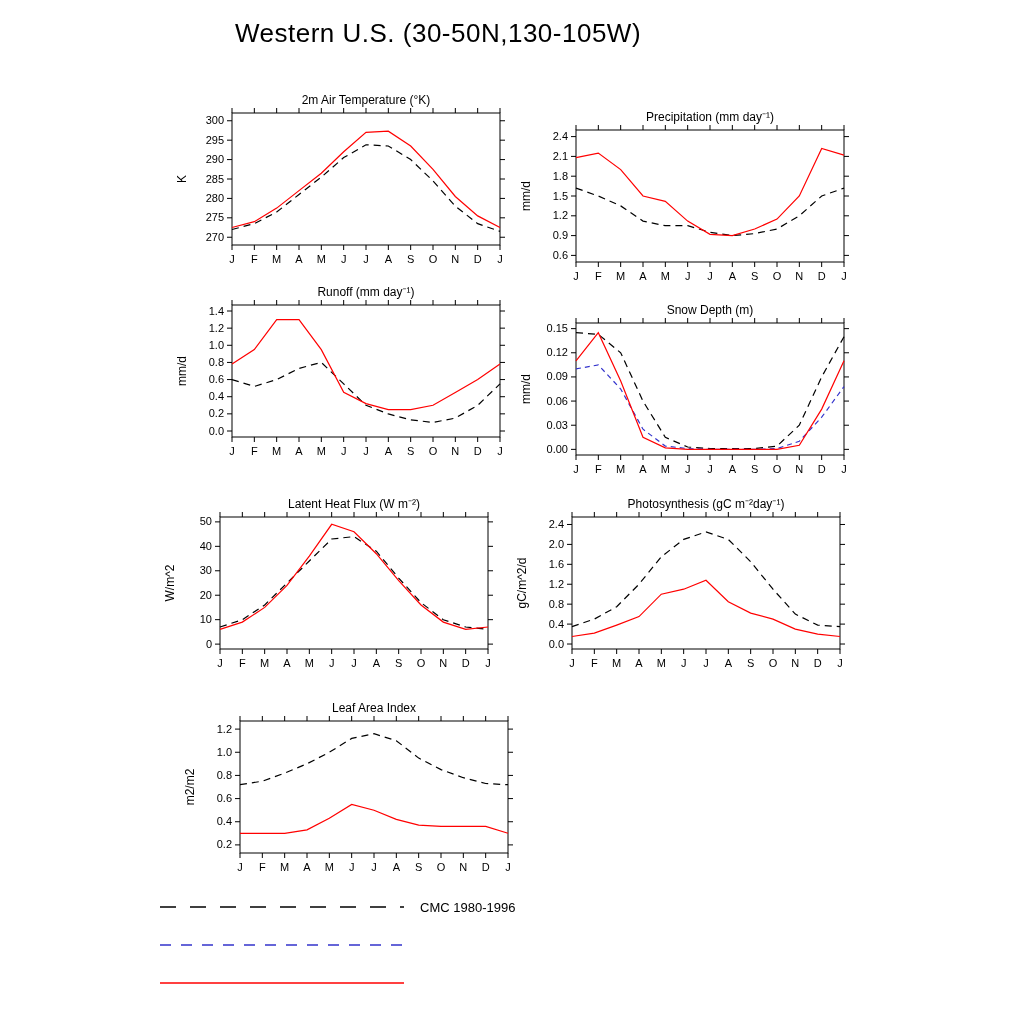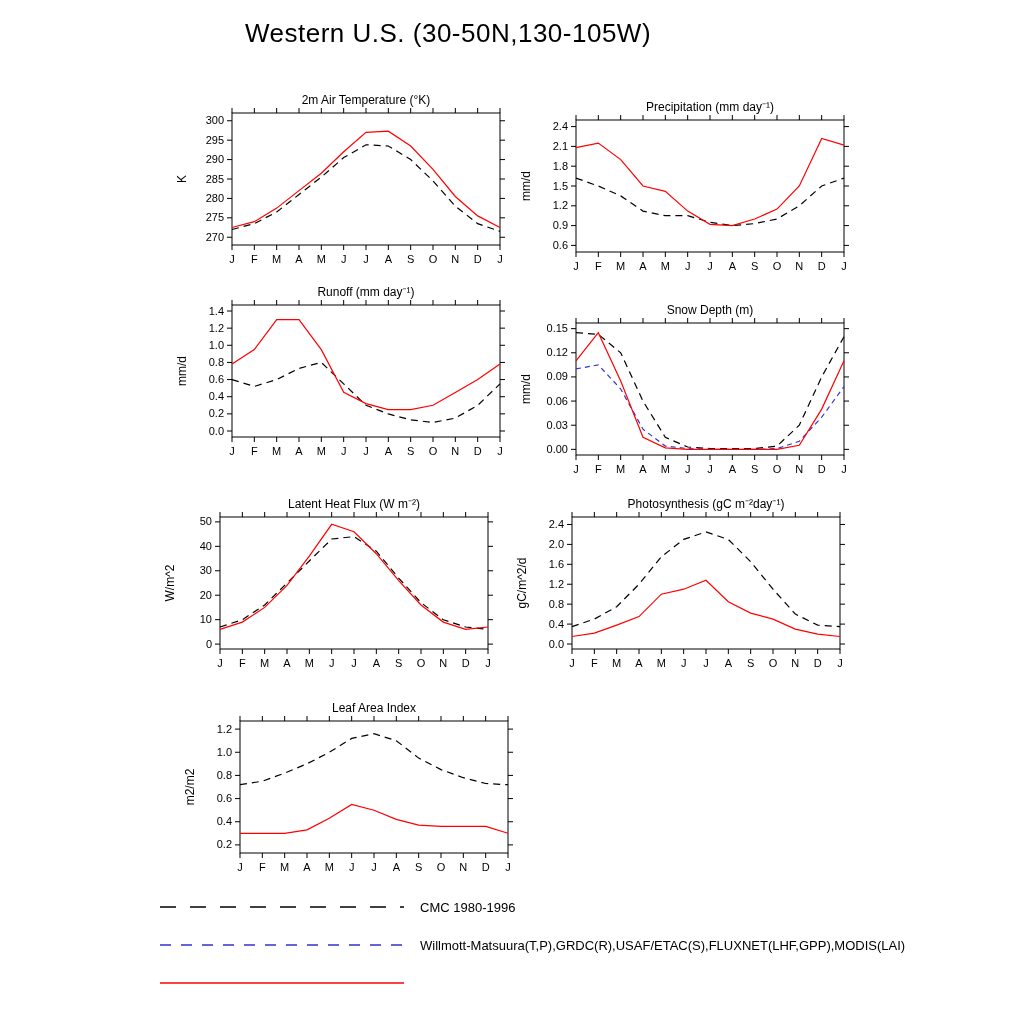--- a/index.html
+++ b/index.html
@@ -1,17 +1,17 @@
 <!DOCTYPE html>
 <html><head>
 <meta charset="utf-8">
 <style>
   html,body{margin:0;padding:0;background:#ffffff;}
   body{width:1024px;height:1024px;position:relative;font-family:"Liberation Sans",sans-serif;color:#000;}
-  .main-title{position:absolute;left:14px;top:18px;width:868px;text-align:center;font-size:26px;letter-spacing:0.5px;}
+  .main-title{position:absolute;left:4px;top:18px;width:868px;text-align:center;font-size:26px;letter-spacing:0.5px;}
   .chart{position:absolute;width:344px;height:190px;margin-top:29px;}
   svg{display:block;}
   svg text{font-family:"Liberation Sans",sans-serif;fill:#000;}
   .legend{position:absolute;left:158px;top:888px;}
   .legend-row{display:flex;align-items:center;height:38px;}
   .legend-label{font-size:13px;margin-left:14px;white-space:nowrap;}
 </style>
 </head>
 <body>
 
@@ -83,21 +83,21 @@
         <text x="305.66666666666663" y="174" text-anchor="middle" font-size="11">D</text>
         <line x1="328" y1="156" x2="328" y2="161" stroke="#000" stroke-width="1"></line>
         <line x1="328" y1="24" x2="328" y2="19" stroke="#000" stroke-width="1"></line>
         <text x="328" y="174" text-anchor="middle" font-size="11">J</text>
       </g>
       <rect x="60" y="24" width="268" height="132" fill="none" stroke="#000" stroke-width="1"></rect>
       <polyline points="60.0,140.5 82.3,134.6 104.7,123.0 127.0,105.5 149.3,88.1 171.7,68.6 194.0,55.8 216.3,57.0 238.7,70.6 261.0,91.9 283.3,117.2 305.7,134.6 328.0,142.4" fill="none" stroke="#000000" stroke-width="1.2" stroke-dasharray="7,5"></polyline>
       <polyline points="60.0,138.5 82.3,132.7 104.7,119.1 127.0,101.6 149.3,84.2 171.7,62.8 194.0,43.4 216.3,42.2 238.7,57.0 261.0,80.3 283.3,107.5 305.7,126.9 328.0,138.5" fill="none" stroke="#ff0000" stroke-width="1.2"></polyline>
     </svg>
   </div>
-<div class="chart" style="left:516px;top:67px">
+<div class="chart" style="left:516px;top:77px">
     <svg width="344" height="190">
       <text x="194" y="15" text-anchor="middle" font-size="12">Precipitation (mm day⁻¹)</text>
       <text x="14" y="90" text-anchor="middle" font-size="12" transform="rotate(-90 14 90)">mm/d</text>
       <g>
         <line x1="55" y1="149.39999999999998" x2="60" y2="149.39999999999998" stroke="#000" stroke-width="1"></line>
         <line x1="328" y1="149.39999999999998" x2="333" y2="149.39999999999998" stroke="#000" stroke-width="1"></line>
         <text x="52" y="152.89999999999998" text-anchor="end" font-size="11">0.6</text>
         <line x1="55" y1="129.60000000000002" x2="60" y2="129.60000000000002" stroke="#000" stroke-width="1"></line>
         <line x1="328" y1="129.60000000000002" x2="333" y2="129.60000000000002" stroke="#000" stroke-width="1"></line>
         <text x="52" y="133.10000000000002" text-anchor="end" font-size="11">0.9</text>
@@ -532,21 +532,20 @@
         </svg>
       </span>
     <span class="legend-label">CMC 1980-1996</span>
   </div>
   <div class="legend-row">
     <span class="legend-swatch">
         <svg width="248" height="14">
           <line x1="2" y1="7" x2="246" y2="7" stroke="#3333cc" stroke-width="1.3" stroke-dasharray="11,10"></line>
         </svg>
       </span>
-    <span class="legend-label">Willmott-Matsuura(T,P),GRDC(R),USAF/ETAC(S),FLUXNET(LHF,GPP),MODIS(LAI)</span>
   </div>
   <div class="legend-row">
     <span class="legend-swatch">
         <svg width="248" height="14">
           <line x1="2" y1="7" x2="246" y2="7" stroke="#ff0000" stroke-width="1.3"></line>
         </svg>
       </span>
   </div>
 </div>
 

